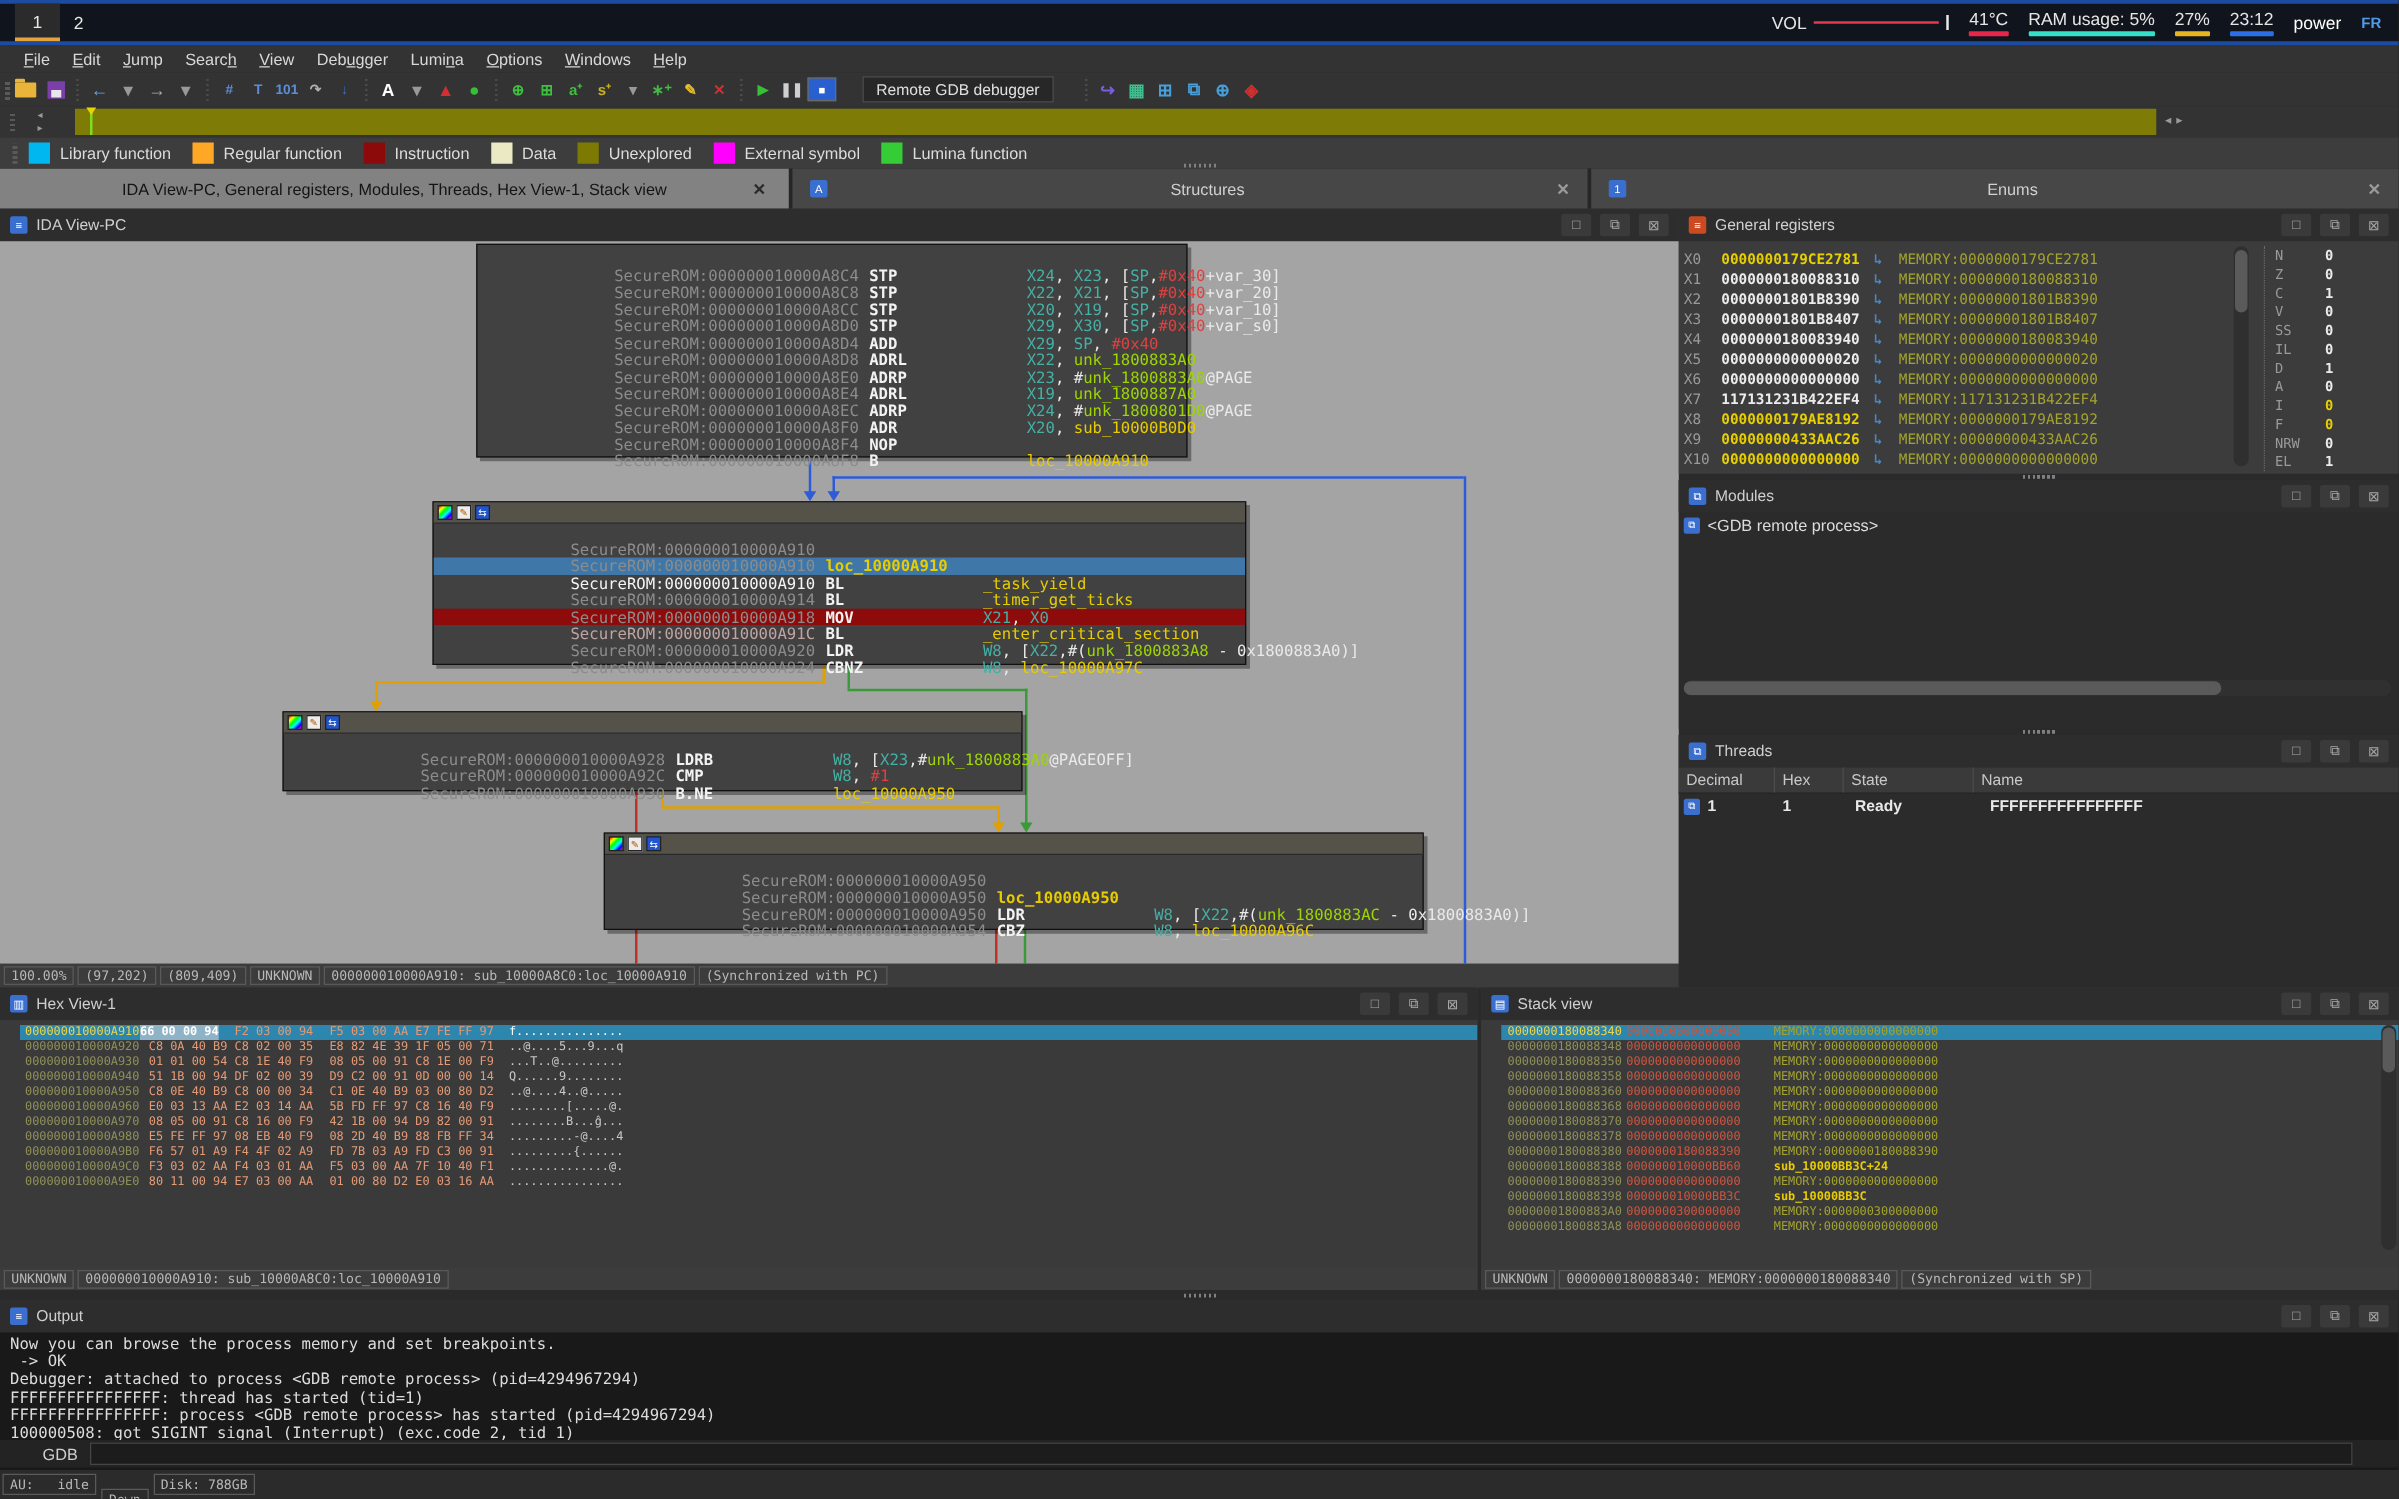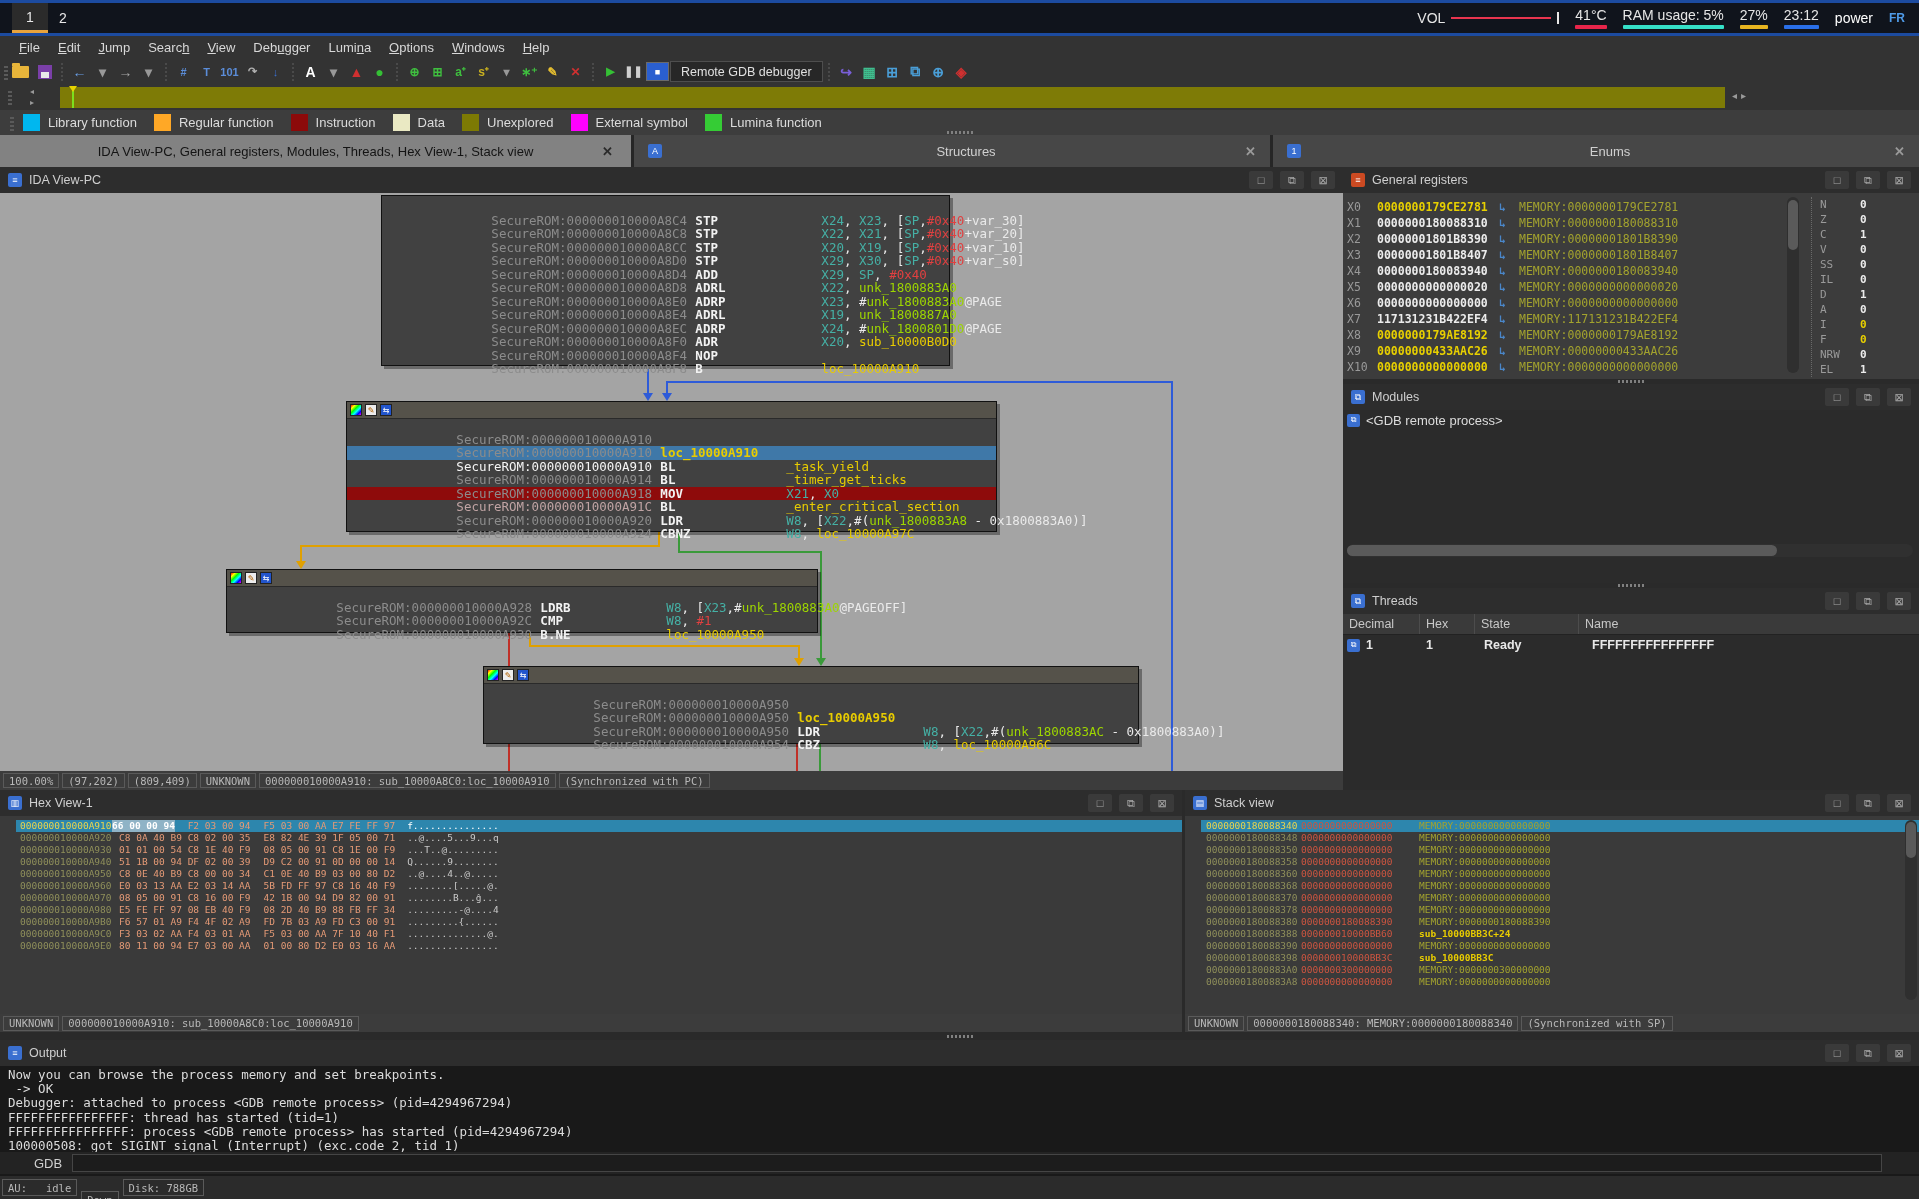--- a/index.html
+++ b/index.html
@@ -33,21 +33,21 @@
     display:flex; align-items:center; padding-left:4px; gap:1px; }
   .tbtn { min-width:23px; height:23px; display:flex; align-items:center; justify-content:center;
     font-size:14px; font-weight:bold; }
   .tsep { width:6px; height:18px; margin:0 2px;
     background:repeating-linear-gradient(0deg,#4a4a4a 0 2px,transparent 2px 4px); background-size:2px 100%; background-repeat:no-repeat; background-position:center; }
   .ico-folder { width:17px; height:12px; background:#e8b53a; border-radius:1px; position:relative; }
   .ico-folder:before { content:""; position:absolute; left:0; top:-3px; width:8px; height:3px; background:#e8b53a; border-radius:1px 1px 0 0; }
   .ico-save { width:14px; height:14px; background:#7a3fa8; position:relative; }
   .ico-save:before { content:""; position:absolute; left:3px; top:7px; width:8px; height:6px; background:#e8e8e8; }
   .combo { height:21px; background:#272727; border:1px solid #4e4e4e; color:#e0e0e0; font-size:12.5px;
-    display:flex; align-items:center; padding:0 10px; min-width:150px; margin:0 0;text-align:right; }
+    display:flex; align-items:center; padding:0 10px; min-width:150px; margin:0 20px;text-align:right; }
   .boxed { border:1px solid #6a6a6a; background:#3c3c3c; }
   .bg-blue { background:#2a5fd0; color:#ffffff; }
 
   
   .navrow { position:absolute; left:0; top:85px; width:1919px; height:25px; background:#333333; }
   .vgrip { position:absolute; width:4px; height:16px; top:4px;
     background:repeating-linear-gradient(0deg,#5a5a5a 0 2px,transparent 2px 4px); }
   .nav-arrows { position:absolute; left:30px; top:1px; display:flex; flex-direction:column; color:#9a9a9a; font-size:8px; line-height:11px; }
   .navband { position:absolute; left:60px; top:2px; width:1665px; height:21px; background:#7e7b06; }
   .navmark { position:absolute; left:12px; top:0; width:2px; height:21px; background:#7ddf1e; }

